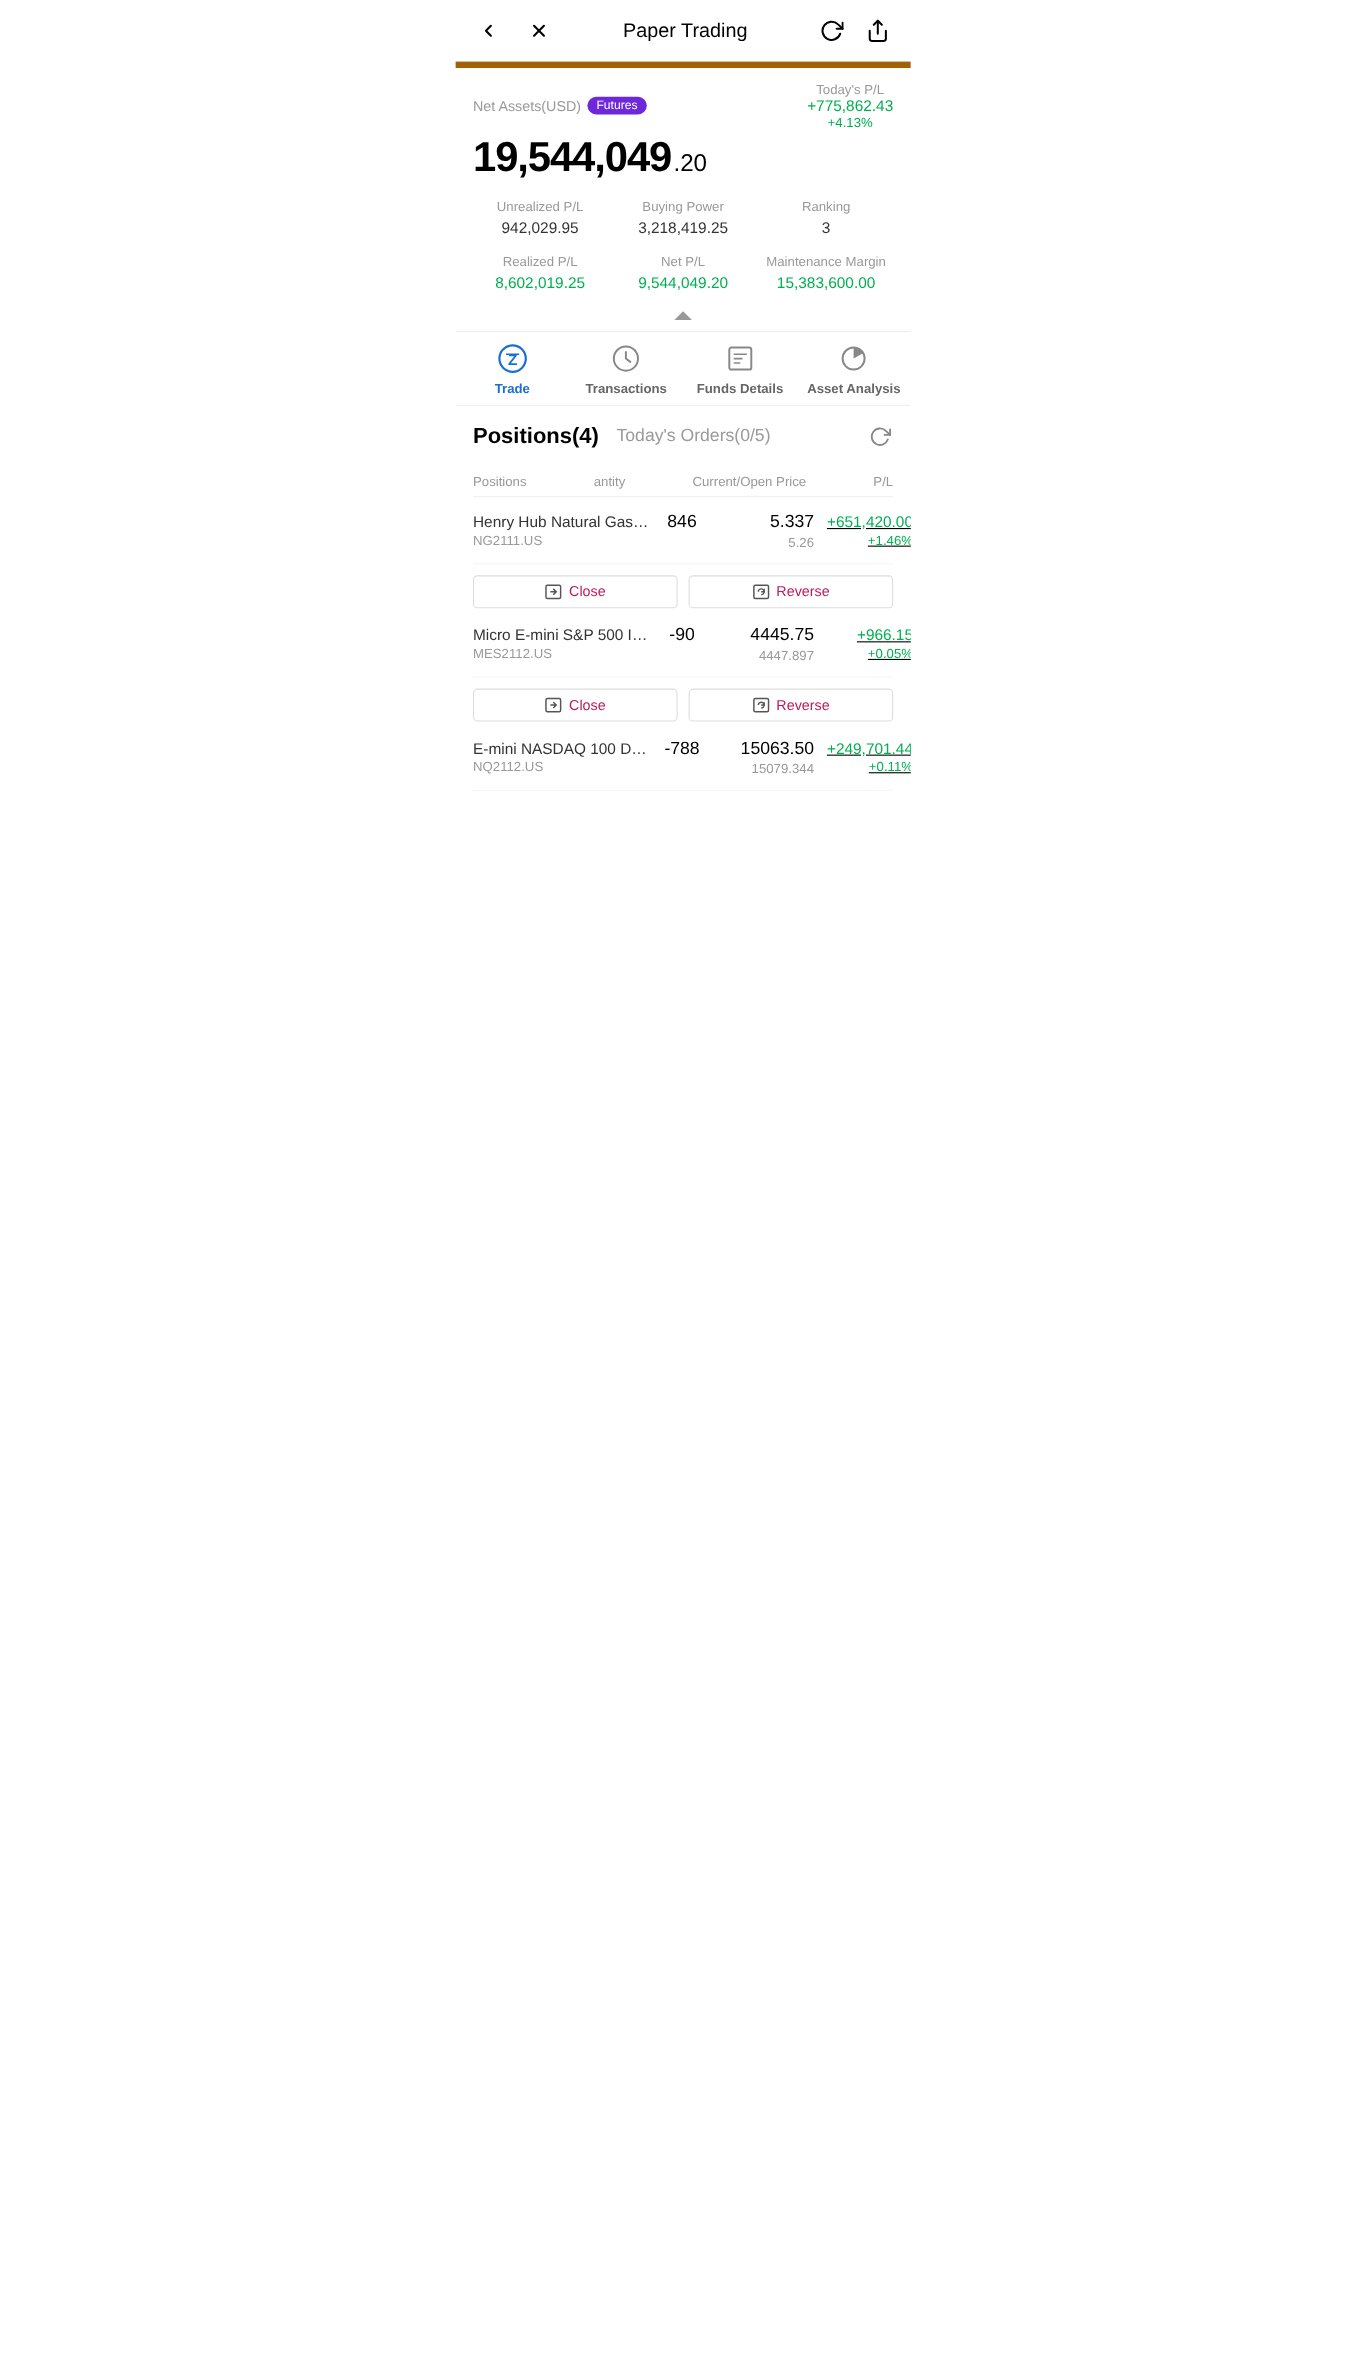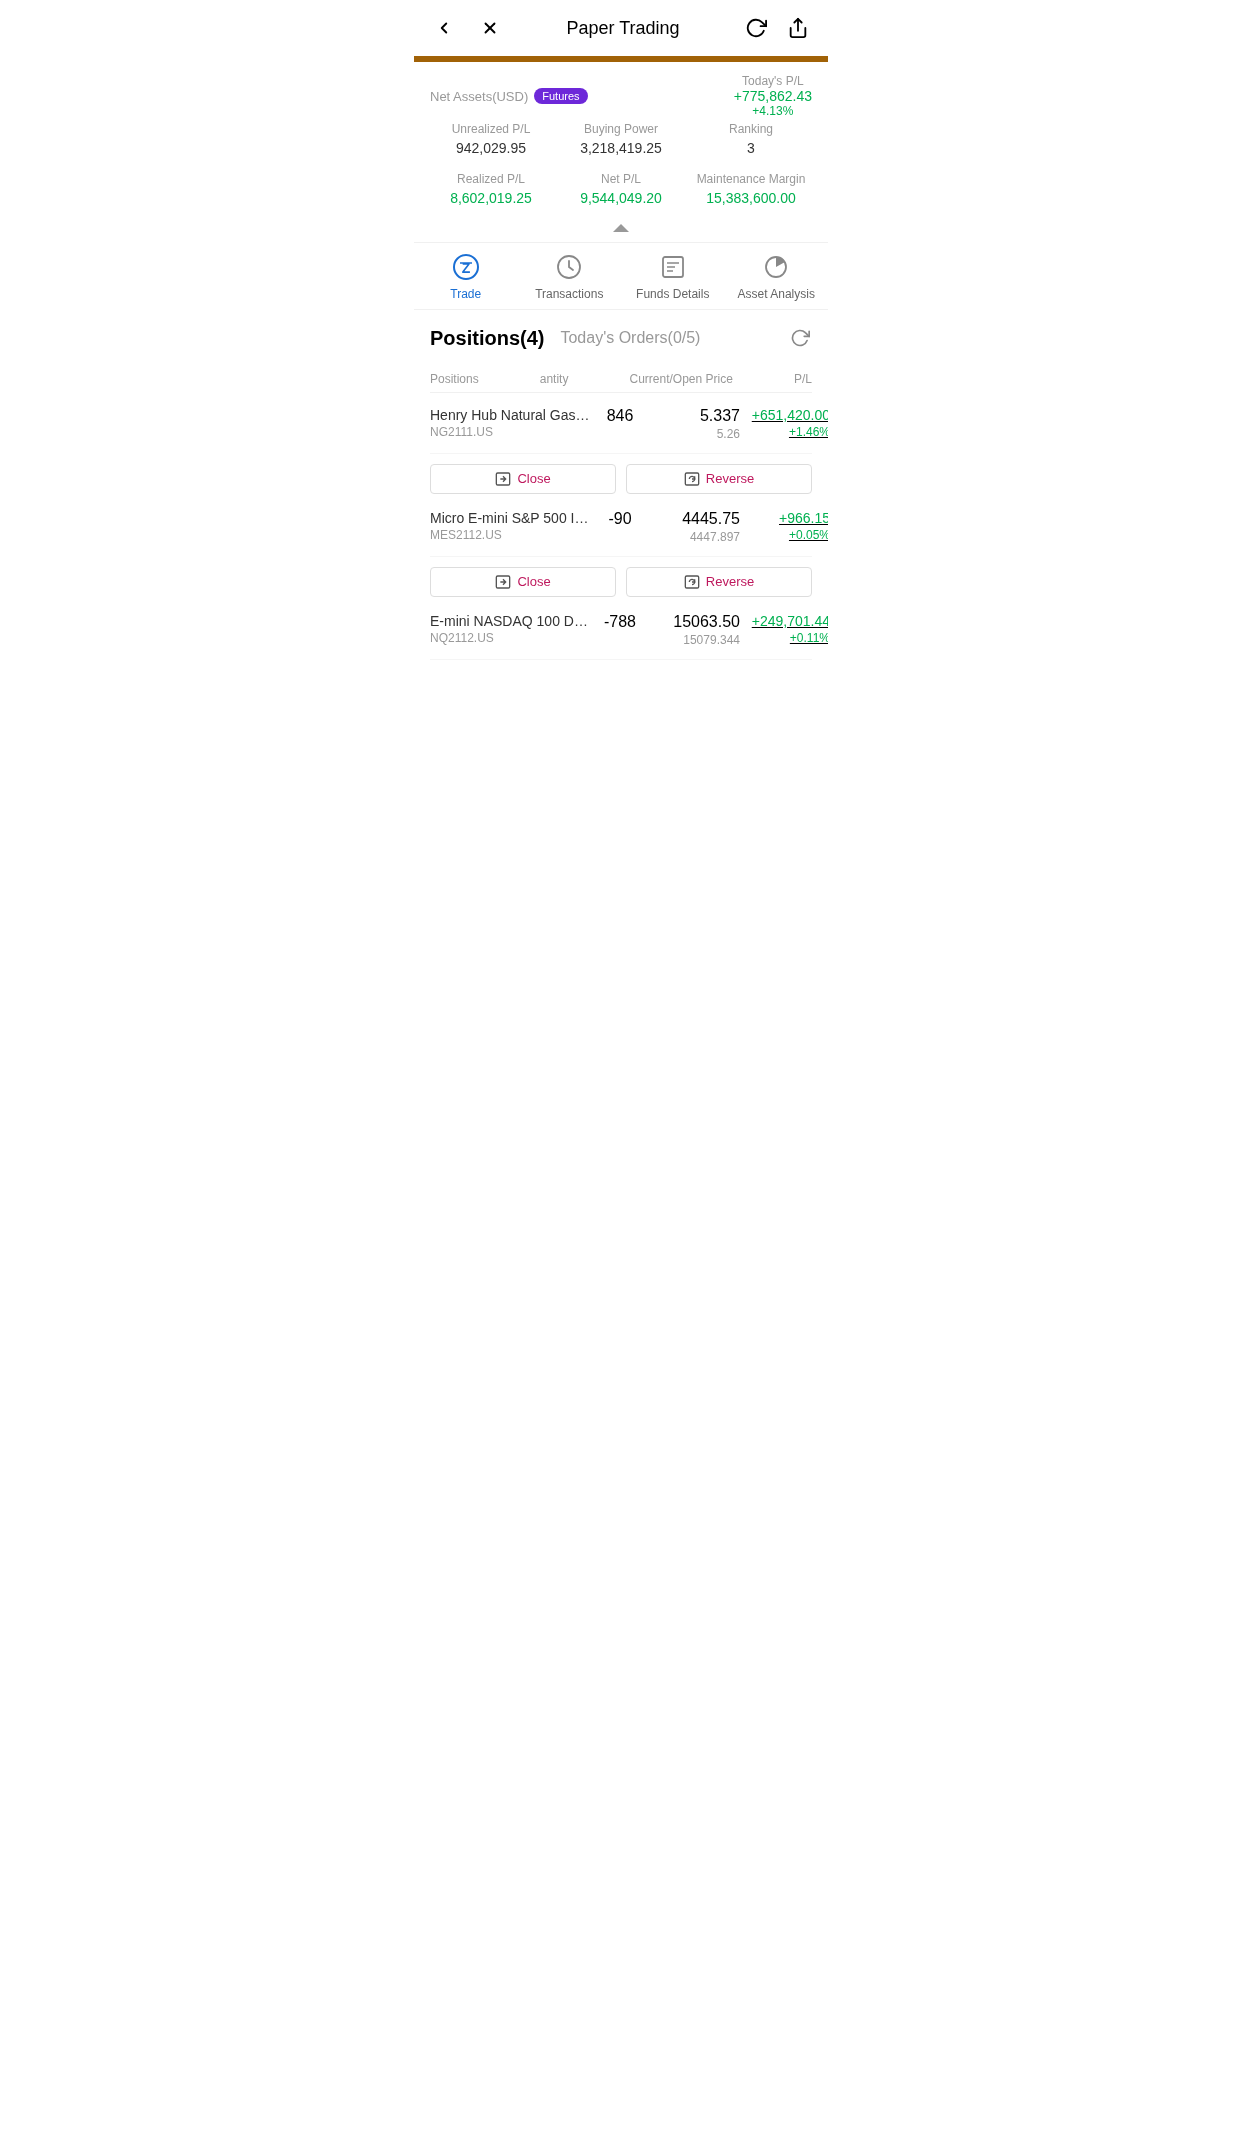--- a/index.html
+++ b/index.html
@@ -131,20 +131,21 @@
       cursor: pointer;
       flex: 1;
     }
     .tab-icon {
       width: 28px; height: 28px;
       display: flex; align-items: center; justify-content: center;
     }
     .tab-label {
       font-size: 12px;
       color: #666;
+      font-weight: bold;
     }
     .tab-label.active { color: #1a6fd4; }
 
     
     .trade-icon-svg { color: #1a6fd4; }
 
     
     .positions-section {
       padding: 16px 16px 0;
     }
@@ -314,20 +315,24 @@
     </div>
     <div class="account-right-info">
       <div class="account-right-label">
         <span>Today's P/L</span>
       </div>
       <div class="account-right-green">+775,862.43</div>
       <div class="account-right-pct">+4.13%</div>
     </div>
   </div>
 
+  <div class="main-balance">
+    <span class="main-balance-large">19,544,049</span>
+    <span class="main-balance-small">.20</span>
+  </div>
 
   <div class="stats-grid">
     <div class="stat-item">
       <div class="stat-label">Unrealized P/L</div>
       <div class="stat-value">942,029.95</div>
     </div>
     <div class="stat-item">
       <div class="stat-label">Buying Power</div>
       <div class="stat-value">3,218,419.25</div>
     </div>

